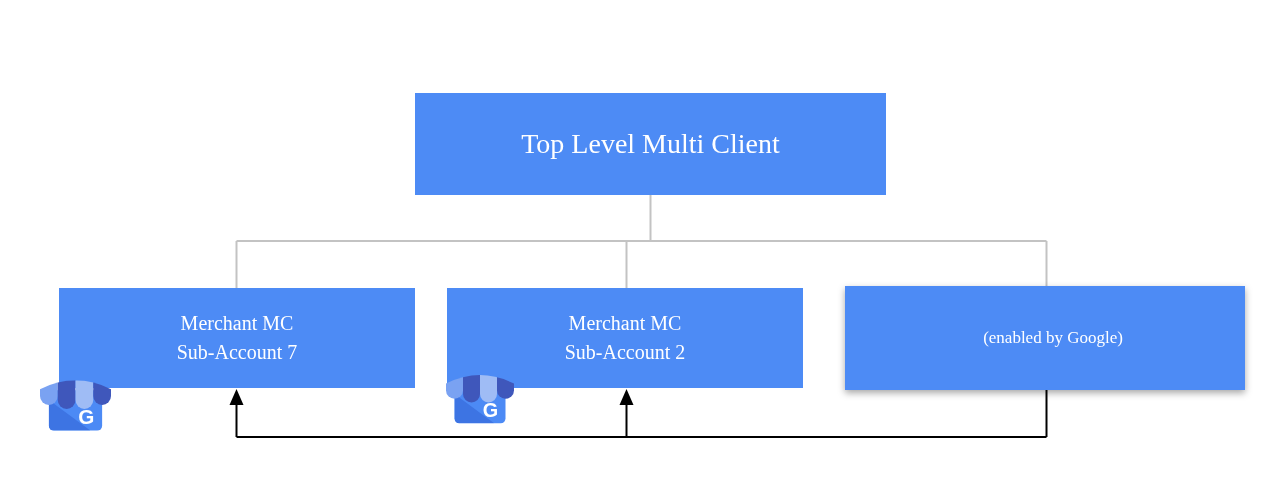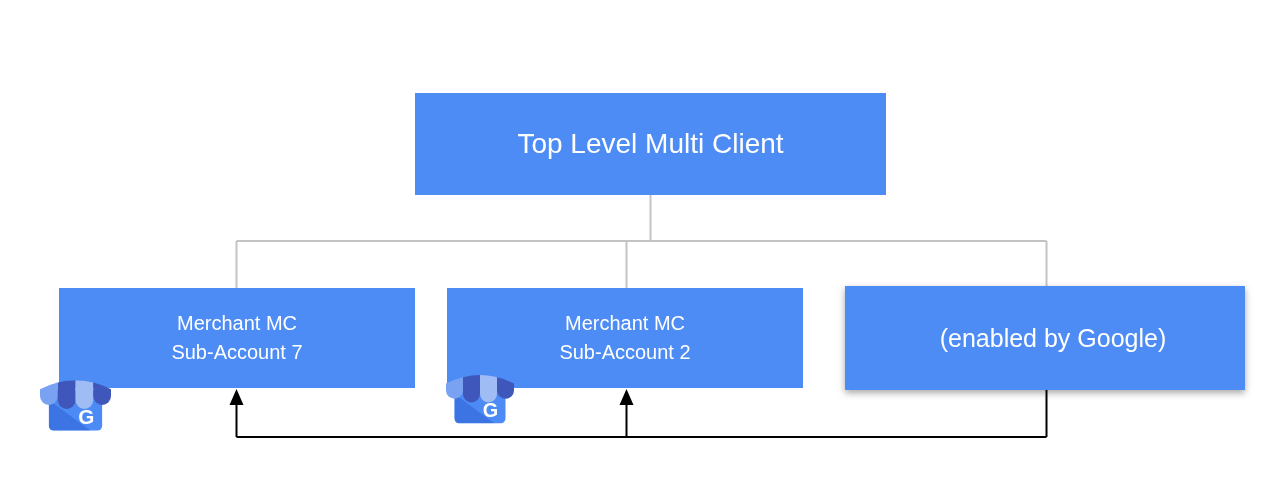--- a/index.html
+++ b/index.html
@@ -26,21 +26,21 @@
     position: absolute;
     z-index: 2;
     background: #4d8bf5;
     color: #ffffff;
     display: flex;
     flex-direction: column;
     align-items: center;
     justify-content: center;
     text-align: center;
   }
-  .node span { display: block; }
+  .node span { display: block; font-family: Liberation Serif, serif; }
   #node-mca {
     left: 415px; top: 93px;
     width: 471px; height: 102px;
     font-size: 28px; line-height: 40px;
   }
   #node-sub1 {
     left: 59px; top: 288px;
     width: 356px; height: 100px;
     font-size: 20px; line-height: 29px;
   }
@@ -48,21 +48,21 @@
     left: 447px; top: 288px;
     width: 356px; height: 100px;
     font-size: 20px; line-height: 29px;
   }
   #node-lfp {
     left: 845px; top: 286px;
     width: 400px; height: 104px;
     box-shadow: 0 3px 7px rgba(0,0,0,0.35);
   }
   #node-lfp .l1 { font-size: 22px; line-height: 31px; }
-  #node-lfp .l2 { font-size: 25px; line-height: 26px; margin-left: 16px; }
+  #node-lfp .l2 { font-size: 17px; line-height: 26px; margin-left: 16px; }
   .gmb-icon {
     position: absolute;
     z-index: 3;
   }
   #gmb-icon-1 { left: 40px; top: 367px; }
   #gmb-icon-2 { left: 446px; top: 362px; }
 </style>
 </head>
 <body>
 

